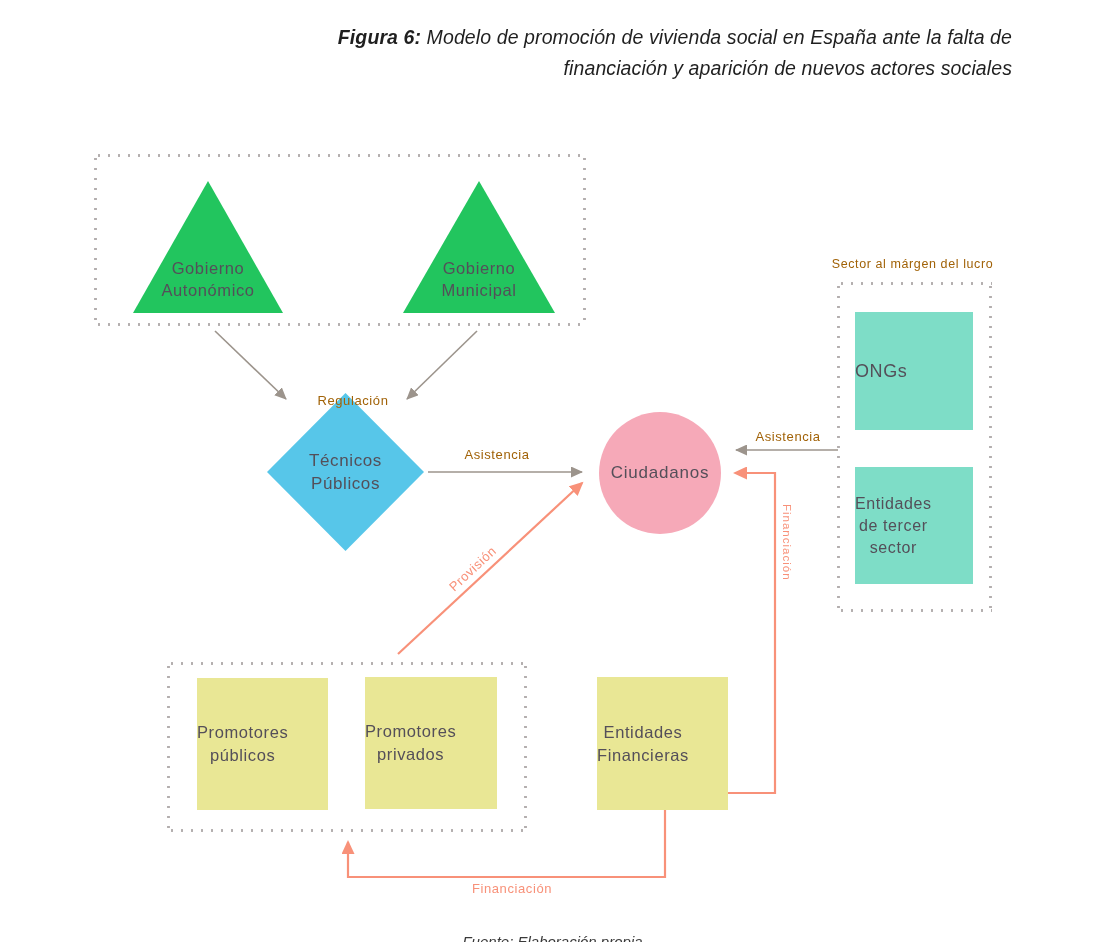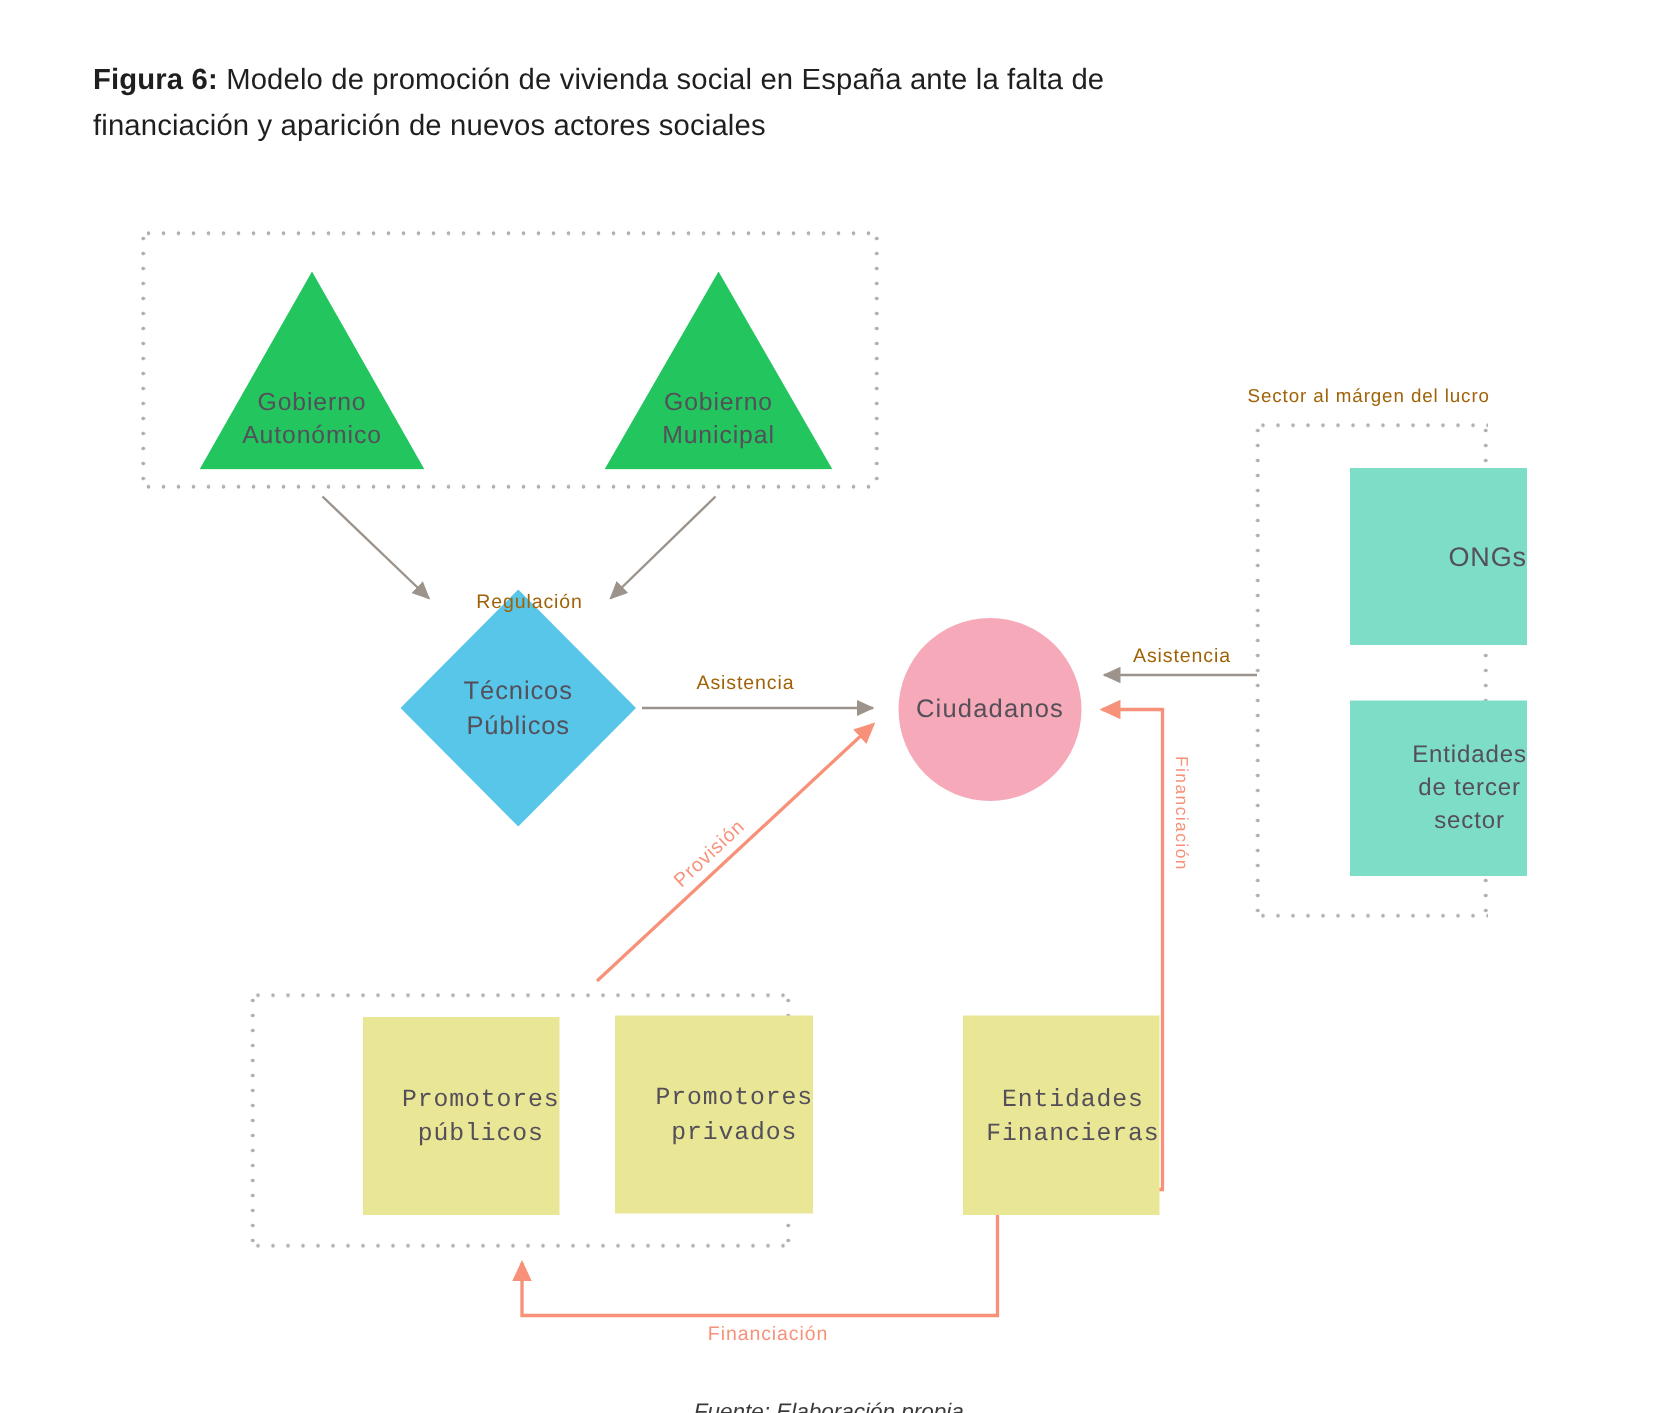--- a/index.html
+++ b/index.html
@@ -2,22 +2,22 @@
 <html><head>
 <meta charset="utf-8">
 <style>
   html,body{margin:0;padding:0;background:#ffffff;}
   .canvas{
     position:relative;width:1105px;height:942px;background:#ffffff;
     overflow:hidden;font-family:"Liberation Sans",sans-serif;
   }
   
   .figure-title{
-    position:absolute;left:62px;top:38px;width:950px;text-align:left;
-    font-size:19.5px;line-height:31px;color:#1f1f1f;letter-spacing:0.1px;
+    position:absolute;left:62px;top:22px;width:950px;text-align:right;
+    font-size:19.5px;line-height:31px;color:#1f1f1f;letter-spacing:0.1px;font-style:italic;
   }
   .figure-title b{font-weight:bold;}
   
   .dotted-box{
     position:absolute;
     background-image:
       radial-gradient(circle,#b3aeae 1.1px,transparent 1.45px),
       radial-gradient(circle,#b3aeae 1.1px,transparent 1.45px),
       radial-gradient(circle,#b3aeae 1.1px,transparent 1.45px),
       radial-gradient(circle,#b3aeae 1.1px,transparent 1.45px);
@@ -46,25 +46,25 @@
     display:flex;align-items:center;justify-content:center;text-align:center;
     font-size:17px;line-height:23px;
   }
   .circle{
     position:absolute;left:599px;top:412px;width:122px;height:122px;
     background:#f6a9b8;border-radius:50%;
     display:flex;align-items:center;justify-content:center;text-align:center;
     font-size:17px;letter-spacing:0.8px;
   }
   .rect-node{
-    position:absolute;display:flex;align-items:center;justify-content:flex-end;
-    text-align:center;font-size:16.5px;line-height:23px;margin-left:45px;
+    position:absolute;display:flex;align-items:center;justify-content:flex-start;
+    text-align:center;font-size:16.5px;line-height:23px;
   }
   .teal{background:#7eddc7;}
-  .yellow{background:#e9e795;font-family:Liberation Mono, monospace;}
+  .yellow{background:#e9e795;}
   .node-ongs{left:855px;top:312px;width:118px;height:118px;font-size:18px;}
   .node-tercer{left:855px;top:467px;width:118px;height:117px;font-size:16px;line-height:22px;}
   .node-prom-pub{left:197px;top:678px;width:131px;height:132px;}
   .node-prom-priv{left:365px;top:677px;width:132px;height:132px;}
   .node-ent-fin{left:597px;top:677px;width:131px;height:133px;}
   
   .edge-label{
     position:absolute;text-align:center;font-size:13px;line-height:14px;
     color:#a16207;letter-spacing:0.6px;
   }

